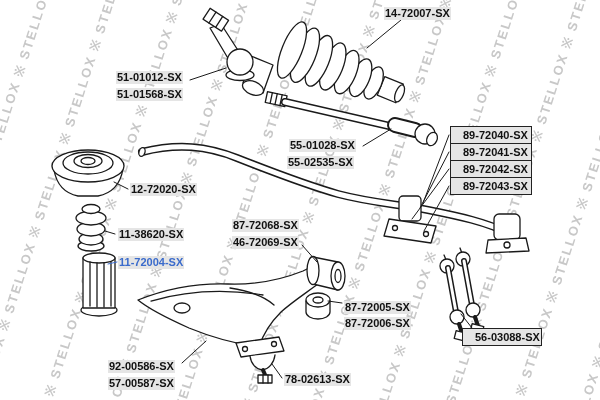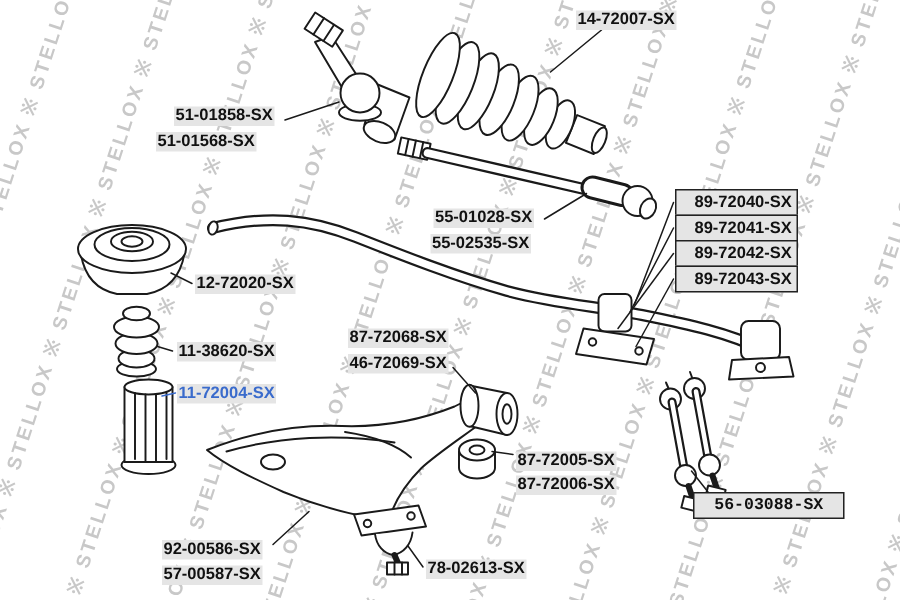--- a/index.html
+++ b/index.html
@@ -50,21 +50,21 @@
     cursor: pointer;
   }
   .lbl-box {
     border: 1px solid #222222;
     width: 82px;
     height: 18px;
     text-align: center;
     padding: 2px 12px;
     line-height: 12px;
   }
-  .lbl-box.wide { width: 101px; font-family: Liberation Mono, monospace; }
+  .lbl-box.wide { width: 80px; }
 </style>
 </head>
 <body>
 
 <div id="stage">
 
   <div class="wm-layer" style="color: rgb(200, 200, 200);">
     <div class="wm-rot">
       <div class="wm-line">※ STELLOX   ※ STELLOX   ※ STELLOX   ※ STELLOX   ※ STELLOX   ※ STELLOX   ※ STELLOX   ※ STELLOX   ※ STELLOX   ※ STELLOX   ※ STELLOX   ※ STELLOX   </div>
       <div class="wm-line">※ STELLOX   ※ STELLOX   ※ STELLOX   ※ STELLOX   ※ STELLOX   ※ STELLOX   ※ STELLOX   ※ STELLOX   ※ STELLOX   ※ STELLOX   ※ STELLOX   ※ STELLOX   </div>
@@ -234,22 +234,22 @@
         <line x1="302" y1="245" x2="317" y2="262"></line>
         <line x1="342" y1="303" x2="328" y2="301"></line>
         <line x1="472" y1="328" x2="461" y2="314"></line>
         <line x1="182" y1="363" x2="206" y2="341"></line>
         <line x1="282" y1="378" x2="272" y2="364"></line>
       </g>
     </g>
   </svg>
 
   <div class="lbl" style="left:384px;top:7px">14-72007-SX</div>
-  <div class="lbl" style="left:116px;top:71px">51-01858-SX</div>
-  <div class="lbl" style="left:104px;top:88px">51-01568-SX</div>
+  <div class="lbl" style="left:116px;top:71px">51-01012-SX</div>
+  <div class="lbl" style="left:116px;top:88px">51-01568-SX</div>
   <div class="lbl" style="left:289px;top:139px">55-01028-SX</div>
   <div class="lbl" style="left:287px;top:156px">55-02535-SX</div>
 
   <div class="lbl lbl-box" style="left:450px;top:126px">89-72040-SX</div>
   <div class="lbl lbl-box" style="left:450px;top:143px">89-72041-SX</div>
   <div class="lbl lbl-box" style="left:450px;top:160px">89-72042-SX</div>
   <div class="lbl lbl-box" style="left:450px;top:177px">89-72043-SX</div>
 
   <div class="lbl" style="left:130px;top:183px">12-72020-SX</div>
   <div class="lbl" style="left:118px;top:228px">11-38620-SX</div>

